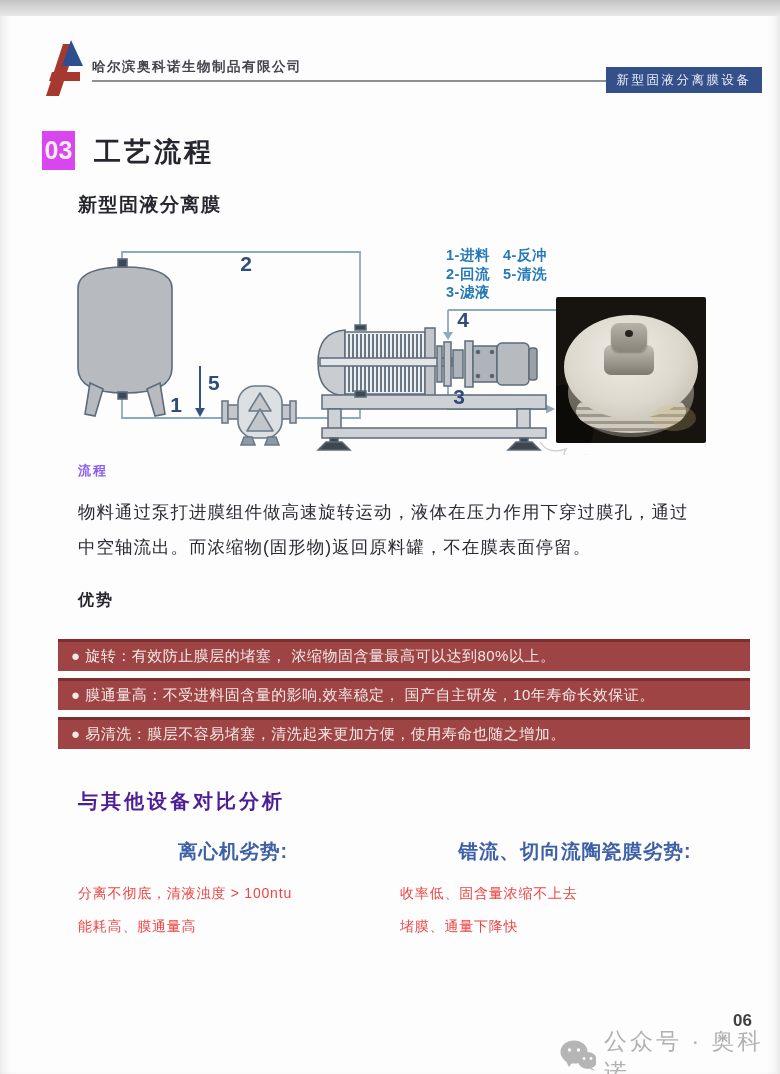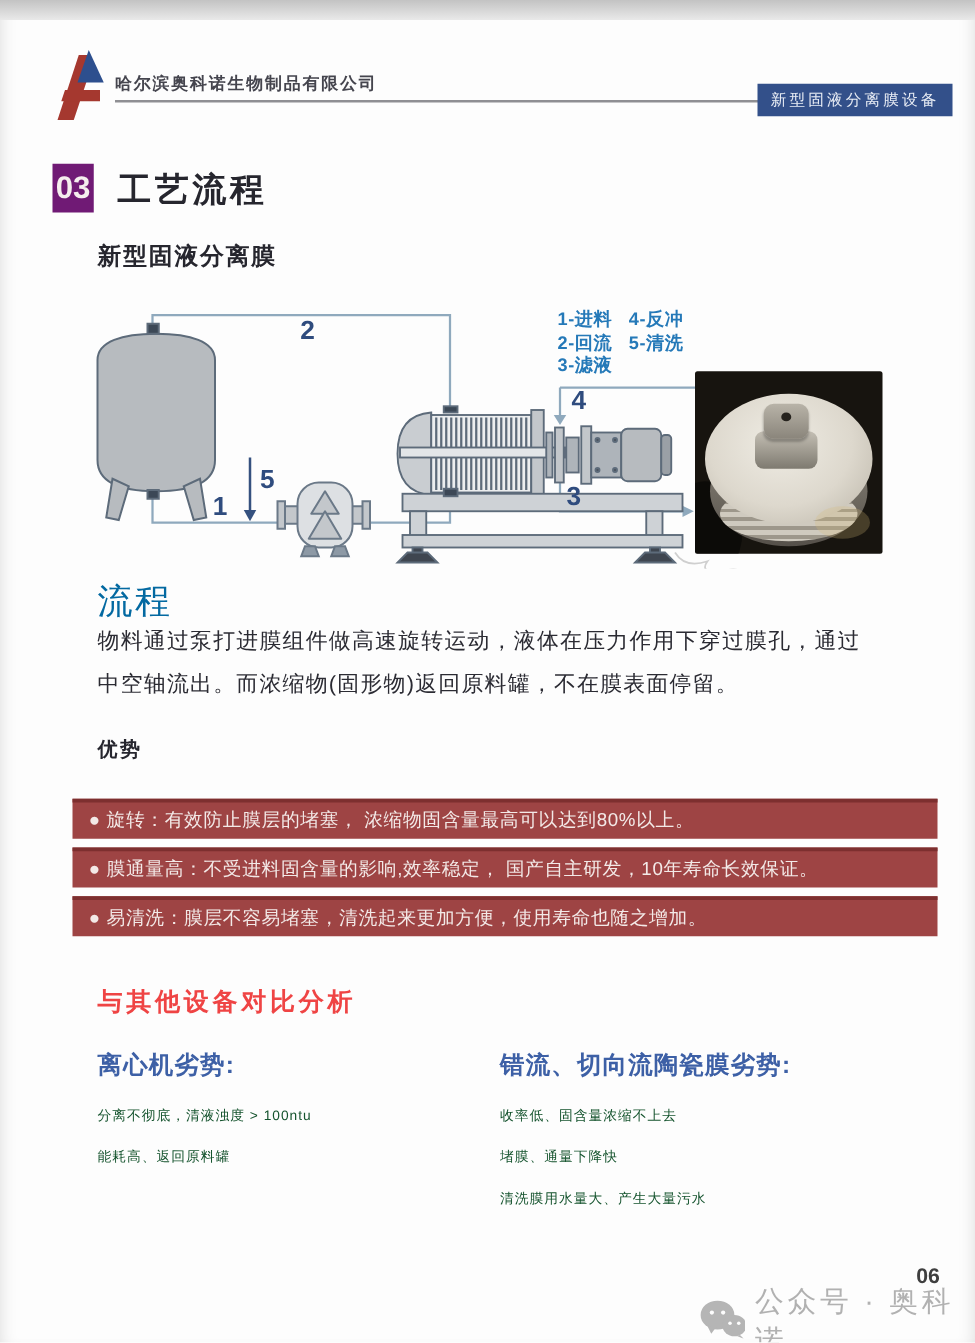--- a/index.html
+++ b/index.html
@@ -16,21 +16,21 @@
   .logo { position:absolute; left:44px; top:40px; }
   .company-name { position:absolute; left:92px; top:58px; font-size:13.5px; font-weight:bold;
     color:#45454e; letter-spacing:1.5px; }
   .header-rule { position:absolute; left:92px; top:80px; width:516px; height:1.5px; background:#8f8f93; }
   .header-badge { position:absolute; left:606px; top:67px; width:156px; height:26px;
     background:#33508a; color:#e9edf5; font-size:12.5px; letter-spacing:2.5px;
     display:flex; align-items:center; justify-content:center; }
 
   
   .section-num { position:absolute; left:42px; top:131px; width:33px; height:39px;
-    background:#701a75; color:#f5eeee; font-size:25px; font-weight:bold;
+    background:#d946ef; color:#f5eeee; font-size:25px; font-weight:bold;
     display:flex; align-items:center; justify-content:center;text-align:center; }
   .section-title { position:absolute; left:94px; top:134px; font-size:27px; font-weight:bold;
     color:#26262e; letter-spacing:3px; }
   .sub-title { position:absolute; left:78px; top:192px; font-size:19px; font-weight:bold;
     color:#26262e; letter-spacing:1.5px; }
 
   
   .diagram { position:absolute; left:60px; top:240px; width:650px; height:215px; }
   .diagram svg text { font-family:"Liberation Sans","DejaVu Sans",sans-serif; }
   .num-label { fill:#2f4c7e; font-size:21px; font-weight:bold; }
@@ -48,40 +48,40 @@
   .hub-base { position:absolute; left:48px; top:48px; width:50px; height:30px; border-radius:7px;
     background:linear-gradient(180deg,#c4bfb4,#7e7a70); }
   .hub-top { position:absolute; left:55px; top:26px; width:36px; height:28px; border-radius:8px;
     background:linear-gradient(180deg,#b8b3a8,#8a857b); box-shadow:0 2px 2px rgba(0,0,0,.25); }
   .hub-hole { position:absolute; left:69px; top:33px; width:8px; height:7px; border-radius:50%; background:#26231e; }
   .photo-shadow-l { position:absolute; left:-22px; top:88px; width:60px; height:80px; border-radius:50%; background:rgba(0,0,0,.45); }
   .photo-glint { position:absolute; left:96px; top:108px; width:44px; height:26px; border-radius:50%;
     background:rgba(214,188,120,.25); }
 
   
-  .proc-heading { position:absolute; left:78px; top:462px; font-size:28px; font-weight:normal;
-    color:#0369a1; letter-spacing:2px; }
+  .proc-heading { position:absolute; left:78px; top:462px; font-size:13px; font-weight:bold;
+    color:#8b5cf6; letter-spacing:2px; }
   .proc-body { position:absolute; left:78px; top:495px; width:672px; font-size:17.5px;
     color:#2b2b33; letter-spacing:1px; }
   .proc-body div { line-height:35px; }
 
   .adv-heading { position:absolute; left:78px; top:590px; font-size:16px; font-weight:bold;
     color:#26262e; letter-spacing:2px; }
 
   .banners { position:absolute; left:58px; top:639px; width:692px; }
   .banner { height:32px; margin-bottom:7px; background:#9e4444; border-top:3px solid #7d2f2f;
     color:#f3e9e7; font-size:15px; letter-spacing:0.5px; display:flex; align-items:center;
     padding-left:13px; }
 
   .cmp-heading { position:absolute; left:78px; top:788px; font-size:20px; font-weight:bold;
-    color:#ef4444; letter-spacing:3px; }
-  .cmp-col-title { font-size:19.5px; font-weight:bold; color:#3d60a6; letter-spacing:1px; }
+    color:#4c1d95; letter-spacing:3px; }
+  .cmp-col-title { font-size:19.5px; font-weight:bold; color:#3d60a6; letter-spacing:1px;text-align:center; }
   .cmp-left  { position:absolute; left:78px;  top:838px; width:310px; }
   .cmp-right { position:absolute; left:400px; top:838px; width:350px; }
-  .cmp-lines { margin-top:12px; font-size:11px; color:#14532d; letter-spacing:0.8px; }
+  .cmp-lines { margin-top:12px; font-size:14px; color:#ef4444; letter-spacing:0.8px; }
   .cmp-lines div { line-height:33px; }
 
   
   .page-num { position:absolute; left:717px; top:1011px; font-size:17px; font-weight:bold; color:#3f3f3f;padding-left:16px; }
   .watermark { position:absolute; left:560px; top:1026px; display:flex; align-items:center; }
   .watermark-text { margin-left:8px; font-size:23px; color:#b1b1b1; letter-spacing:3px; }
 </style>
 </head>
 <body>
 
@@ -208,29 +208,28 @@
     <div class="banner">● 旋转：有效防止膜层的堵塞， 浓缩物固含量最高可以达到80%以上。</div>
     <div class="banner">● 膜通量高：不受进料固含量的影响,效率稳定， 国产自主研发，10年寿命长效保证。</div>
     <div class="banner">● 易清洗：膜层不容易堵塞，清洗起来更加方便，使用寿命也随之增加。</div>
   </div>
 
   <div class="cmp-heading">与其他设备对比分析</div>
   <div class="cmp-left">
     <div class="cmp-col-title">离心机劣势:</div>
     <div class="cmp-lines">
       <div>分离不彻底，清液浊度 &gt; 100ntu</div>
-      <div>能耗高、返回原料罐</div>
+      <div>能耗高、膜通量高</div>
     </div>
   </div>
   <div class="cmp-right">
     <div class="cmp-col-title">错流、切向流陶瓷膜劣势:</div>
     <div class="cmp-lines">
       <div>收率低、固含量浓缩不上去</div>
       <div>堵膜、通量下降快</div>
-      <div>清洗膜用水量大、产生大量污水</div>
     </div>
   </div>
 
   <div class="page-num">06</div>
   <div class="watermark">
     <span>
       <svg width="36" height="32" viewBox="0 0 36 32">
         <ellipse cx="14" cy="13" rx="13.5" ry="11.5" fill="#b5b5b5"></ellipse>
         <polygon points="6,22 9,28 13,22.5" fill="#b5b5b5"></polygon>
         <circle cx="9.5" cy="11" r="1.7" fill="#fdfdfd"></circle>

